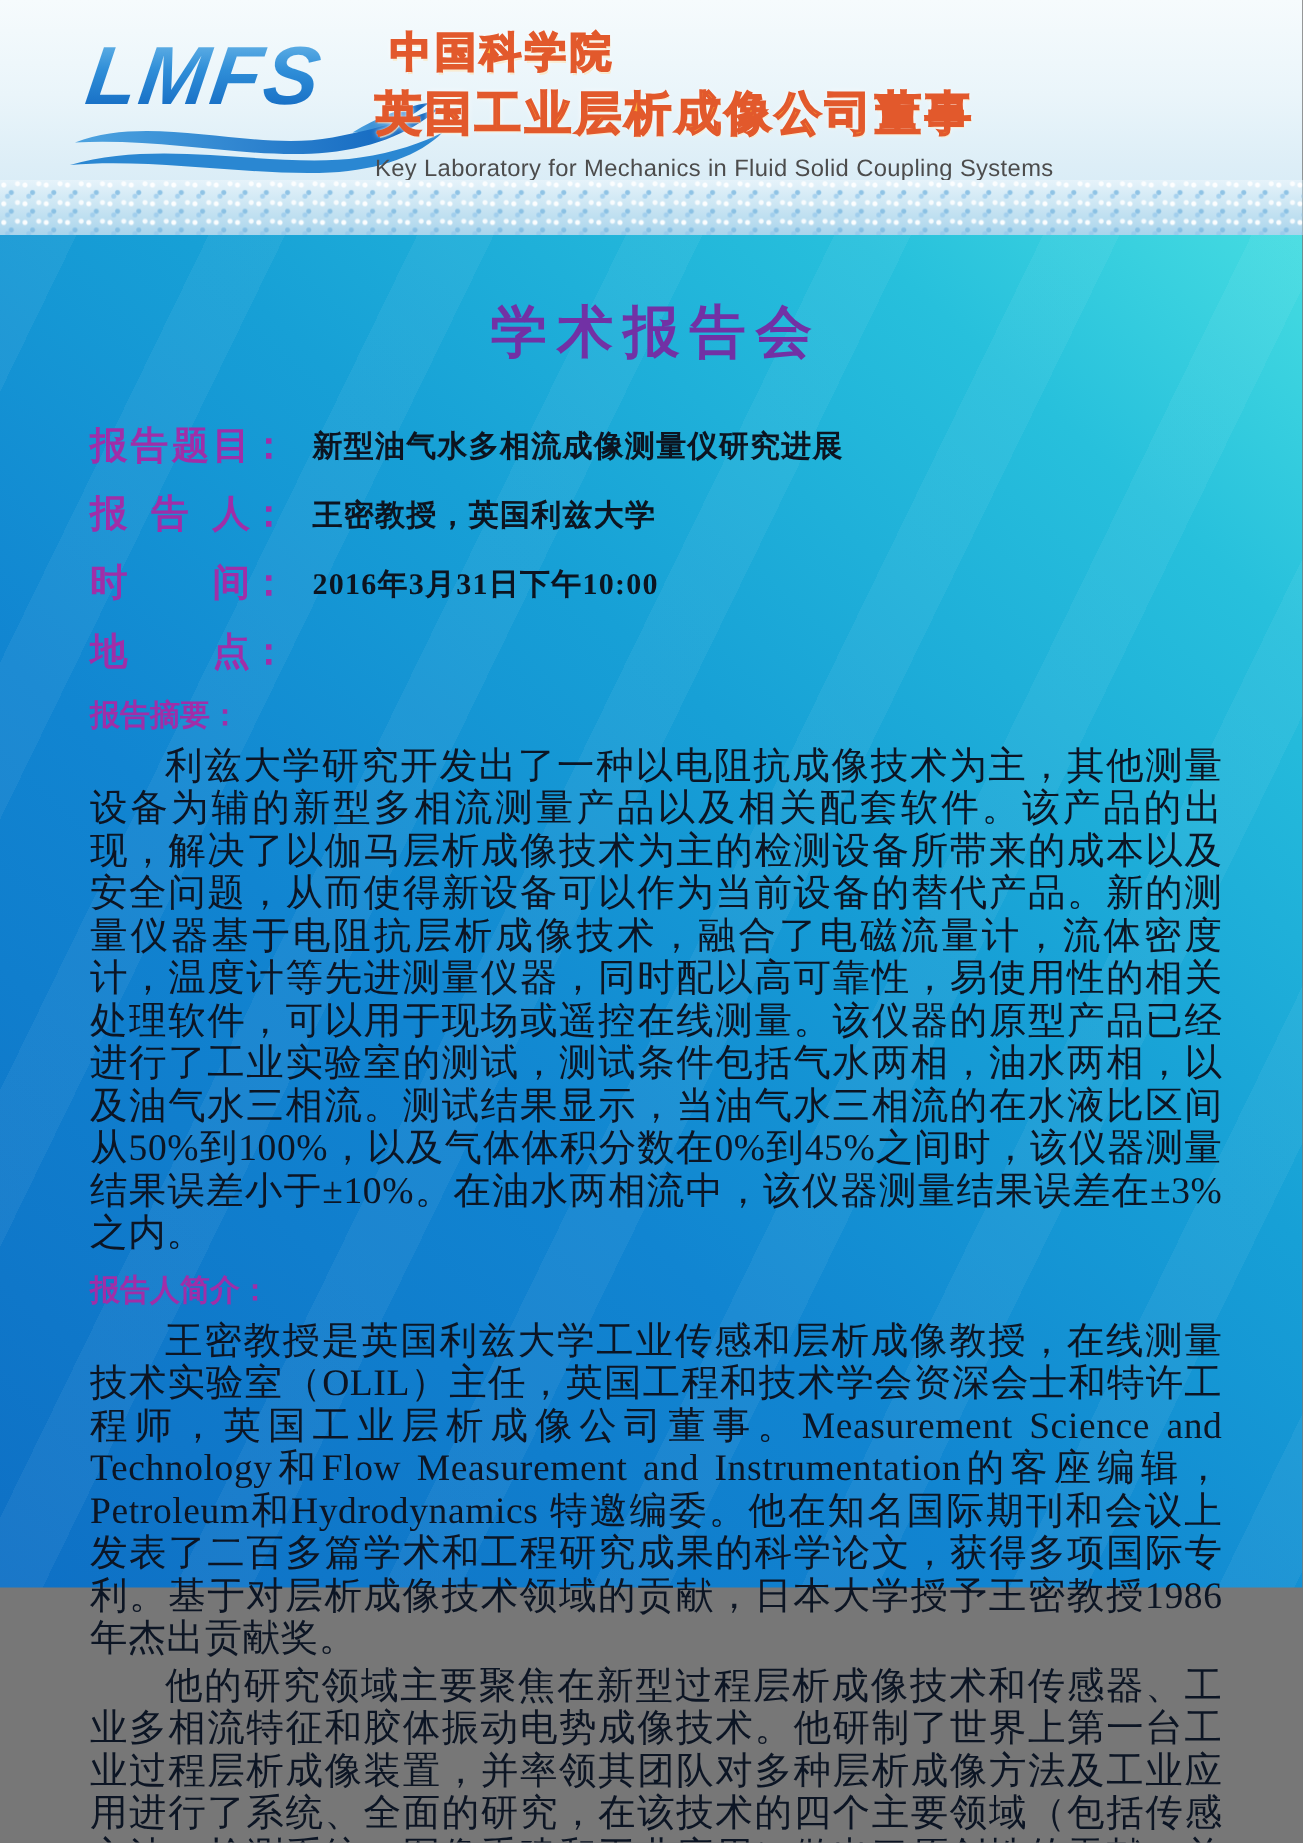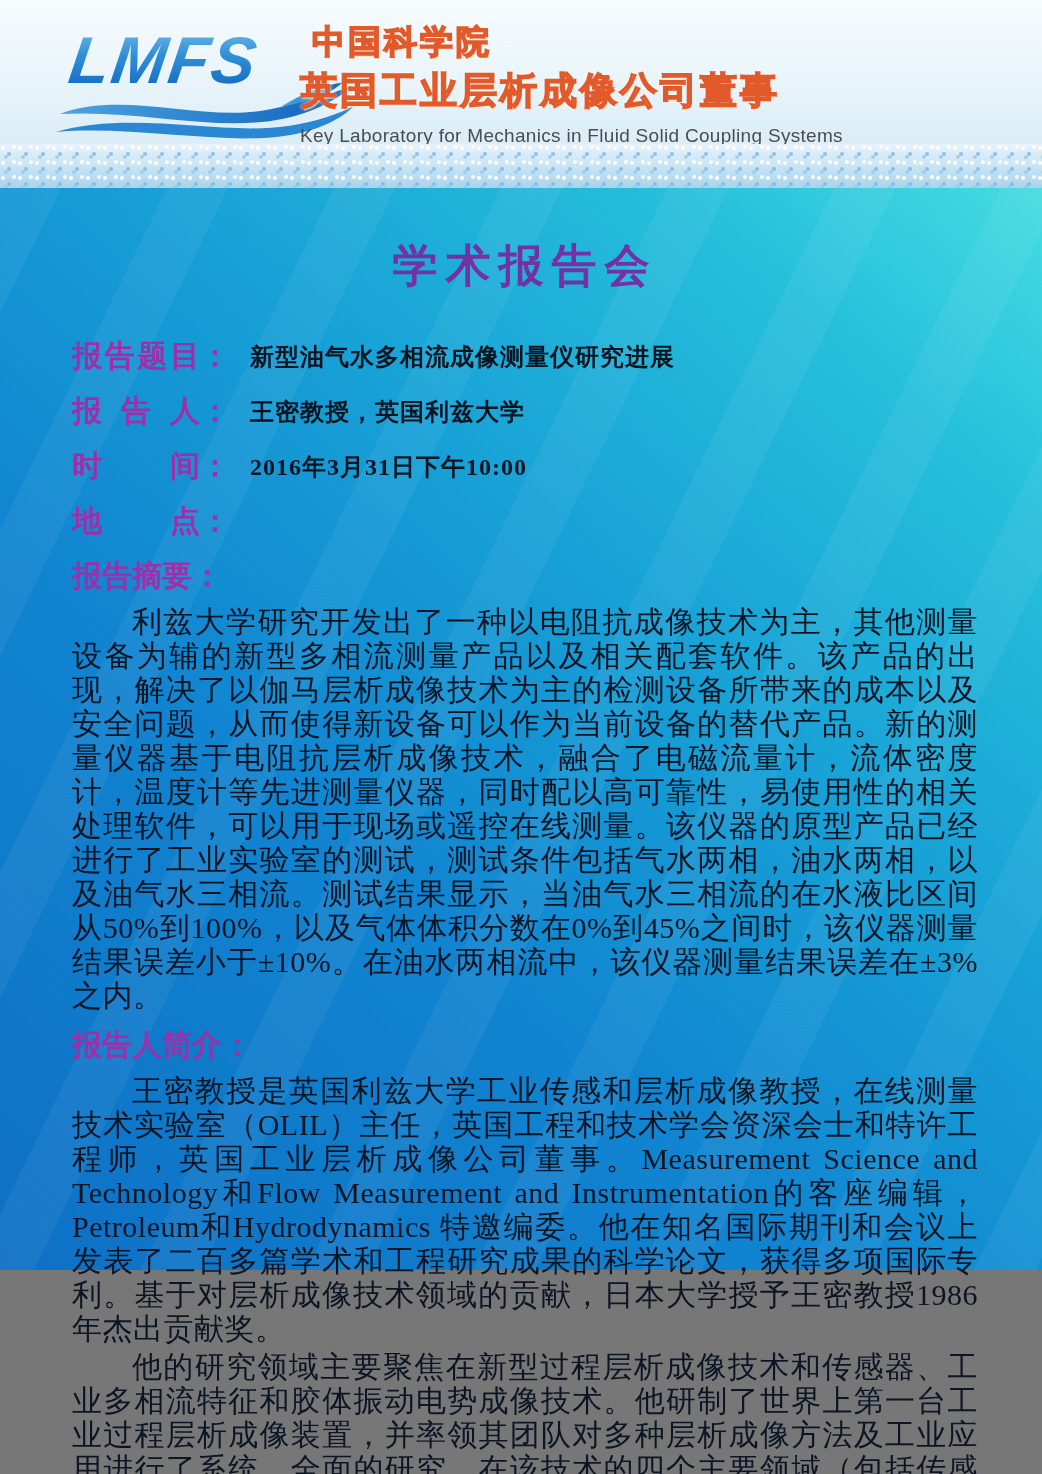--- a/index.html
+++ b/index.html
@@ -67,21 +67,21 @@
     width:128px; flex:0 0 128px; font-size:30px; font-weight:900; color:#a02ea8;
     text-align:justify; text-align-last:justify;
   }
   .info-colon { font-size:30px; font-weight:900; color:#a02ea8; margin-right:20px; }
   .info-value {
     font-family:"Liberation Serif","DejaVu Serif",serif;
     font-size:24px; font-weight:bold; color:#0c1420; letter-spacing:1px;
   }
 
   .section-label {
-    font-size:30px; font-weight:900; color:#a02ea8; margin:12px 0 8px;
+    font-size:24px; font-weight:900; color:#a02ea8; margin:12px 0 8px;
   }
   .body-text {
     font-family:"Liberation Serif","DejaVu Serif",serif;
     font-size:30px; line-height:34px; color:#0c1524;
     text-align:justify; text-indent:2em; letter-spacing:.5px;
   }
   .bio-par + .bio-par { margin-top:4px; }
 </style>
 </head>
 <body>

